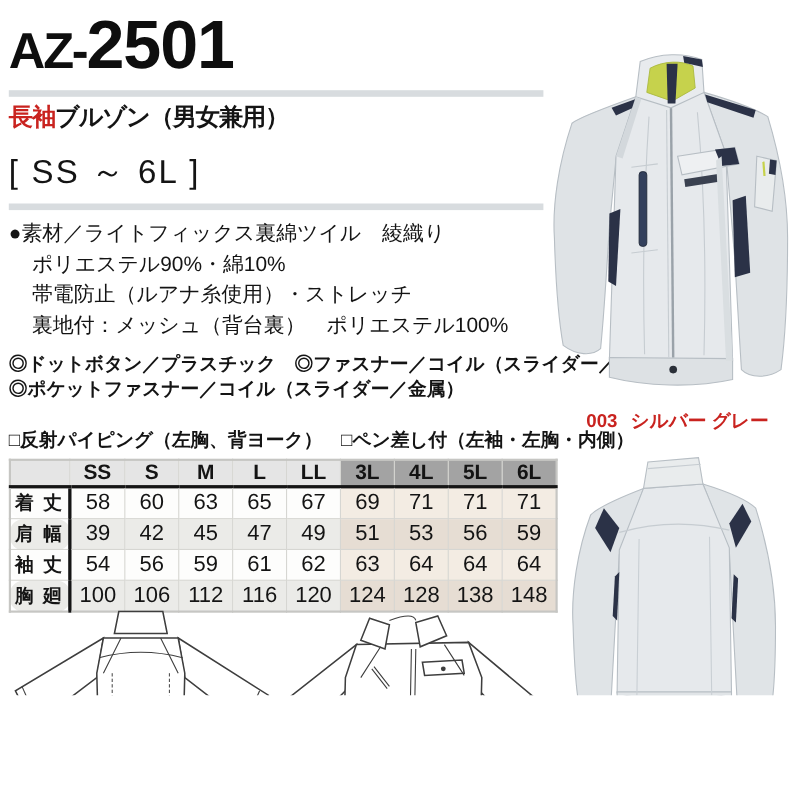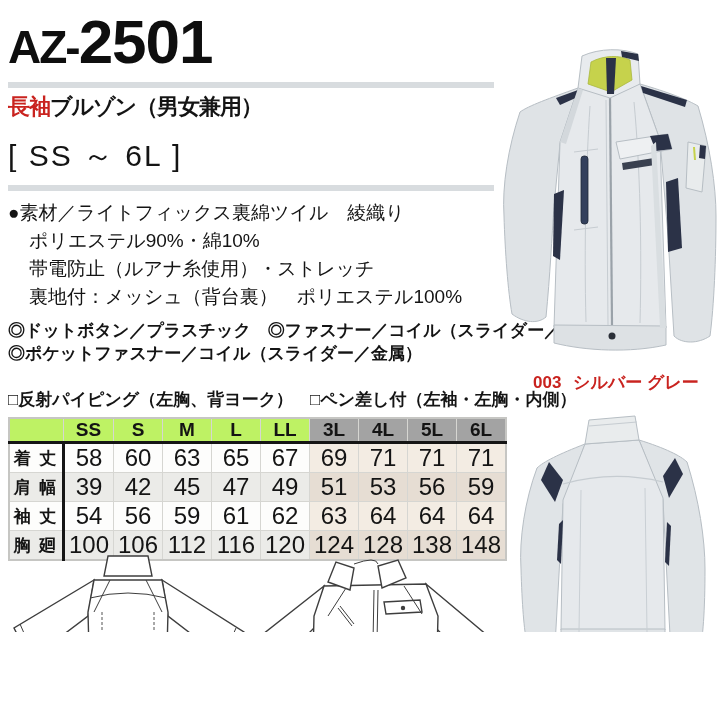--- a/index.html
+++ b/index.html
@@ -19,25 +19,25 @@
 
   
   .material{position:absolute;left:8px;top:199px;font-size:19px;font-weight:400;line-height:28px;white-space:nowrap;}
   .material .indent{padding-left:21px;}
   .features{position:absolute;left:8px;top:319px;font-size:17px;font-weight:600;line-height:23px;white-space:nowrap;}
   .options{position:absolute;left:8px;top:388px;font-size:17px;font-weight:600;white-space:nowrap;}
 
   
   .size-table{position:absolute;left:8px;top:417px;border-collapse:collapse;border:2px solid #c6c6c3;}
   .size-table th,.size-table td{border:1px solid #d6d6d2;text-align:center;padding:0;}
-  .size-table thead th{width:48px;height:21px;font-size:19px;font-weight:700;background:#bef264;border-bottom:3px solid #151515;}
+  .size-table thead th{width:48px;height:21px;font-size:19px;font-weight:700;background:#e5e5e5;border-bottom:3px solid #151515;}
   .size-table thead th.corner{width:52px;}
   .size-table thead th.beige{background:#a3a3a3;}
-  .size-table tbody th.rowlabel{width:52px;font-size:17px;font-weight:700;border-right:3px solid #151515;letter-spacing:2px;}
-  .size-table tbody td{width:48px;height:27px;font-size:24px;font-weight:400;}
+  .size-table tbody th.rowlabel{width:52px;font-size:17px;font-weight:700;border-right:3px solid #151515;letter-spacing:2px;border-radius:12px;}
+  .size-table tbody td{width:48px;height:27px;font-size:20px;font-weight:400;}
   .size-table tbody tr:nth-child(odd) td{background:#fdfdfc;}
   .size-table tbody tr:nth-child(even) td{background:#ebebe8;}
   .size-table tbody tr:nth-child(odd) td.beige{background:#f3ece3;}
   .size-table tbody tr:nth-child(even) td.beige{background:#e6ddd3;}
   .size-table tbody tr:nth-child(odd) th.rowlabel{background:#fdfdfc;}
   .size-table tbody tr:nth-child(even) th.rowlabel{background:#ebebe8;}
 
   
   .front-photo{position:absolute;left:490px;top:46px;width:238px;height:322px;}
   .back-photo{position:absolute;left:497px;top:404px;width:231px;height:272px;}

